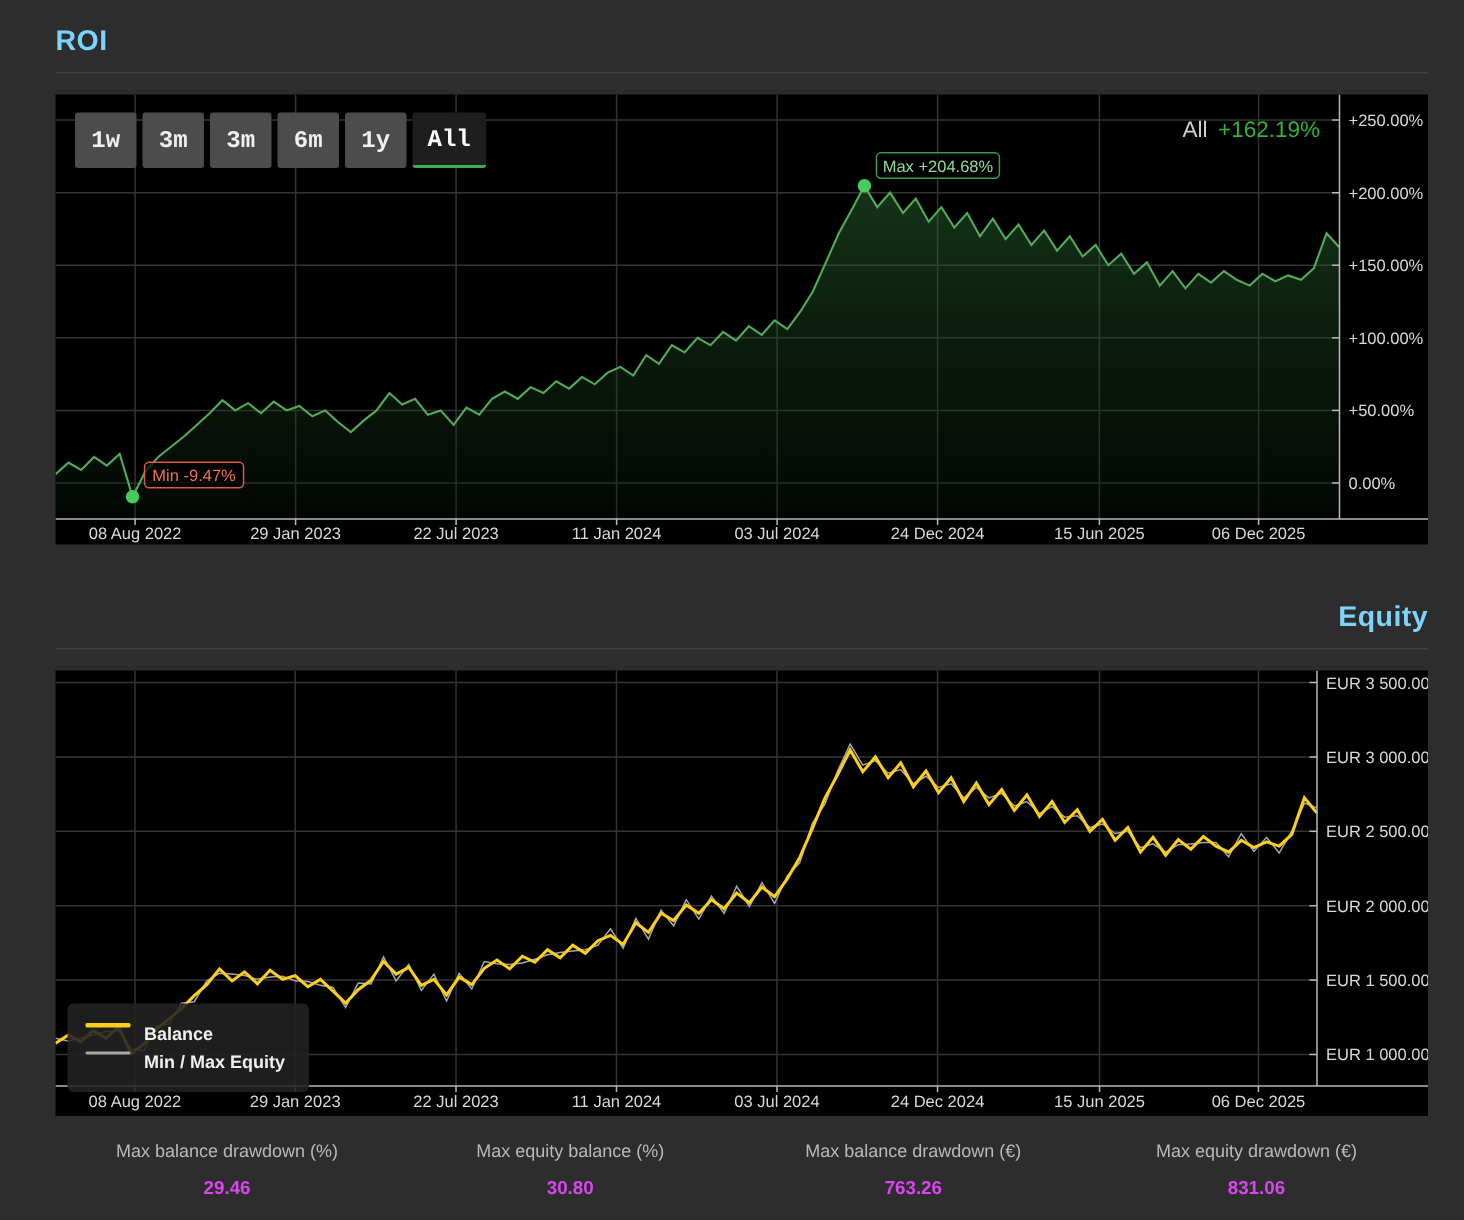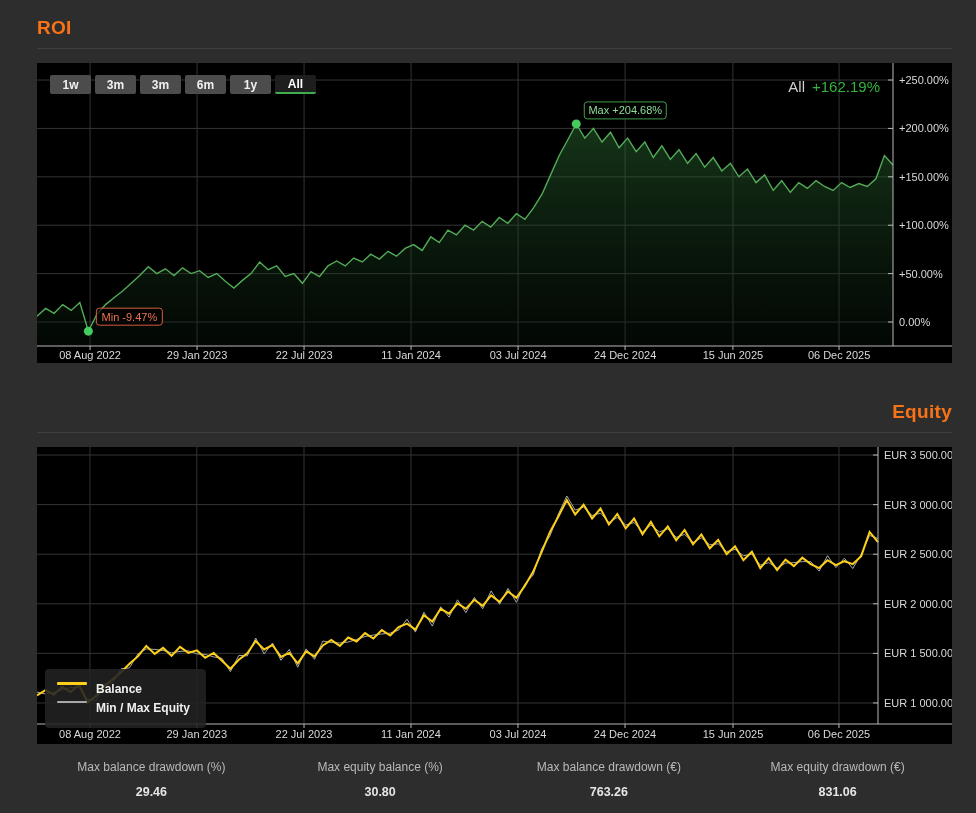--- a/index.html
+++ b/index.html
@@ -7,21 +7,21 @@
   body {
     width: 976px; height: 813px;
     background: #2d2d2d;
     font-family: "Liberation Sans", sans-serif;
     overflow: hidden;
   }
   .content { padding: 17px 24px 0 37px; }
   h2.section-title {
     margin: 0 0 9px 0;
     font-size: 19px; font-weight: 700;
-    color: #f97316; letter-spacing: .3px;
+    color: #7dd3fc; letter-spacing: .3px;
     line-height: 22px;
   }
   h2.equity-title { margin-top: 38px; text-align: right; }
   .divider {
     border: 0; border-top: 1px solid #404040;
     margin: 0 0 14px 0; width: 915px;
   }
   .chart-panel {
     position: relative;
     width: 915px;
@@ -30,26 +30,26 @@
   #roi-panel { height: 300px; }
   #equity-panel { height: 297px; }
   svg { display: block; }
   svg text { font-family: "Liberation Sans", sans-serif; }
 
   .range-buttons {
     position: absolute; top: 12px; left: 13px;
     display: flex; z-index: 5;
   }
   .range-btn {
-    min-width: 41px; height: 19px;
+    min-width: 41px; height: 37px;
     margin-right: 4px; padding: 0 10px;
     background: #4c4c4c; color: #f0f0f0;
     border: none; border-radius: 2px;
-    font-family: Liberation Sans, sans-serif;
-    font-size: 12px; font-weight: 700;
+    font-family: Liberation Mono, monospace;
+    font-size: 16px; font-weight: 700;
     cursor: pointer;
   }
   .range-btn.selected {
     background: #1e1e1e; color: #ffffff;
     border-bottom: 2px solid #3fae4e;
   }
   .roi-summary {
     position: absolute; top: 15px; right: 72px;
     font-size: 15px; color: #cfcfcf; z-index: 4;
   }
@@ -64,21 +64,21 @@
   }
   .legend-row { display: flex; align-items: flex-start; margin: 5px 0; cursor: pointer; }
   .legend-line { display: inline-block; width: 30px; margin-right: 9px; border-radius: 1px; }
   .legend-label { color: #f0f0f0; font-size: 12px; font-weight: 700; }
 
   .stats {
     display: flex; width: 915px; margin-top: 16px;
   }
   .stat { flex: 1; text-align: center; }
   .stat-label { color: #b9b9b9; font-size: 12px; margin-bottom: 11px; }
-  .stat-value { color: #e5e5e5; font-size: 12.5px; font-weight: 700; }
+  .stat-value { color: #d946ef; font-size: 12.5px; font-weight: 700; }
 </style>
 </head>
 <body>
 
 <div class="content">
 
   <h2 class="section-title">ROI</h2>
   <hr class="divider">
 
   <div class="chart-panel" id="roi-panel">

